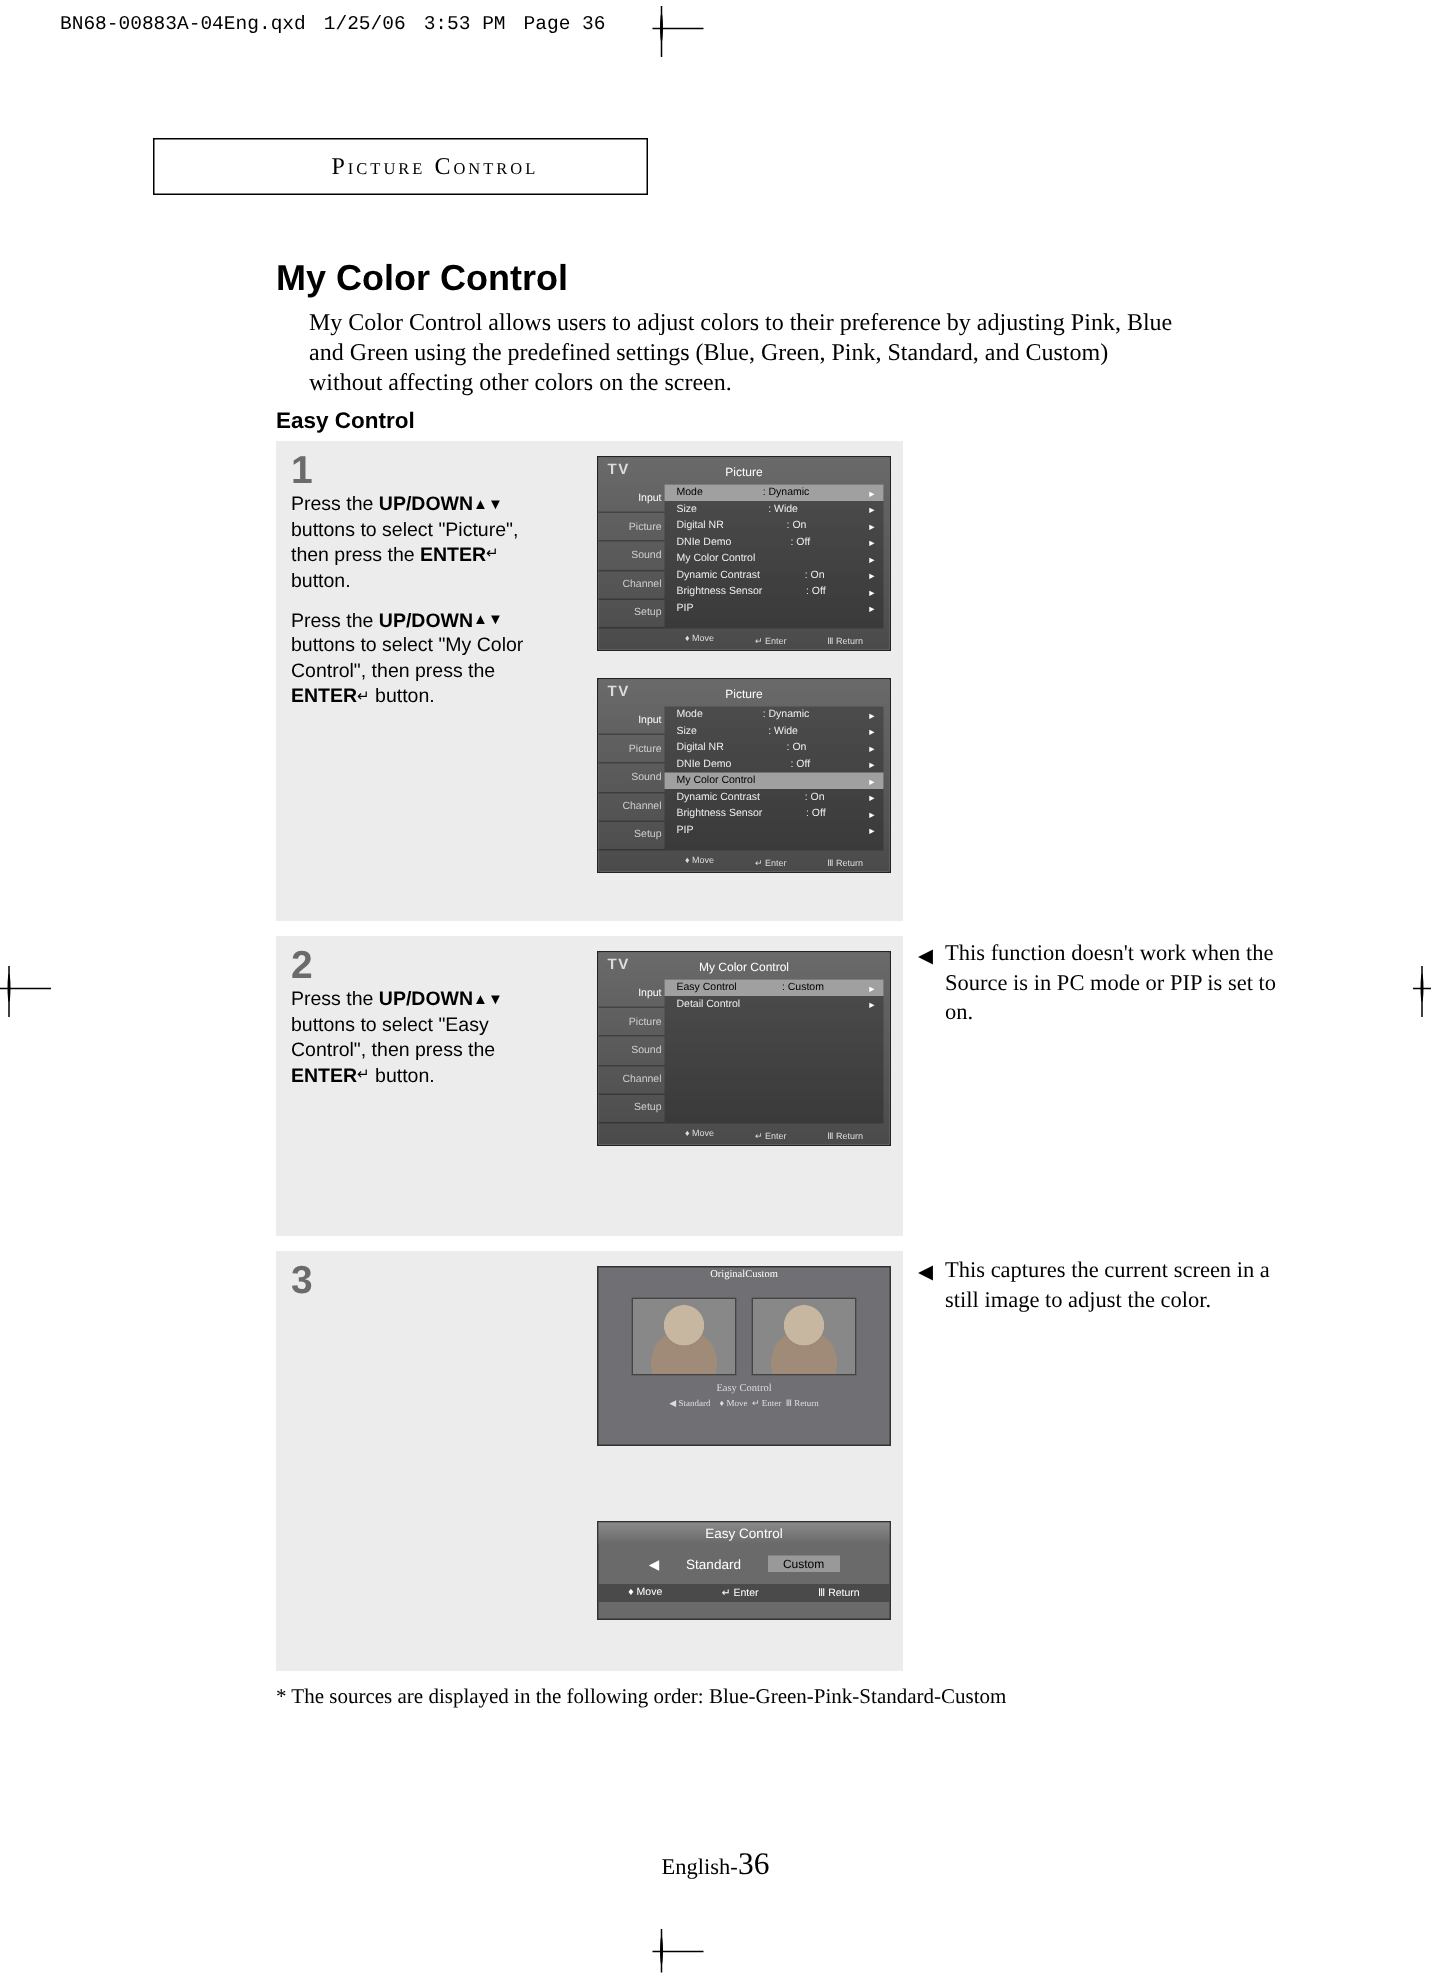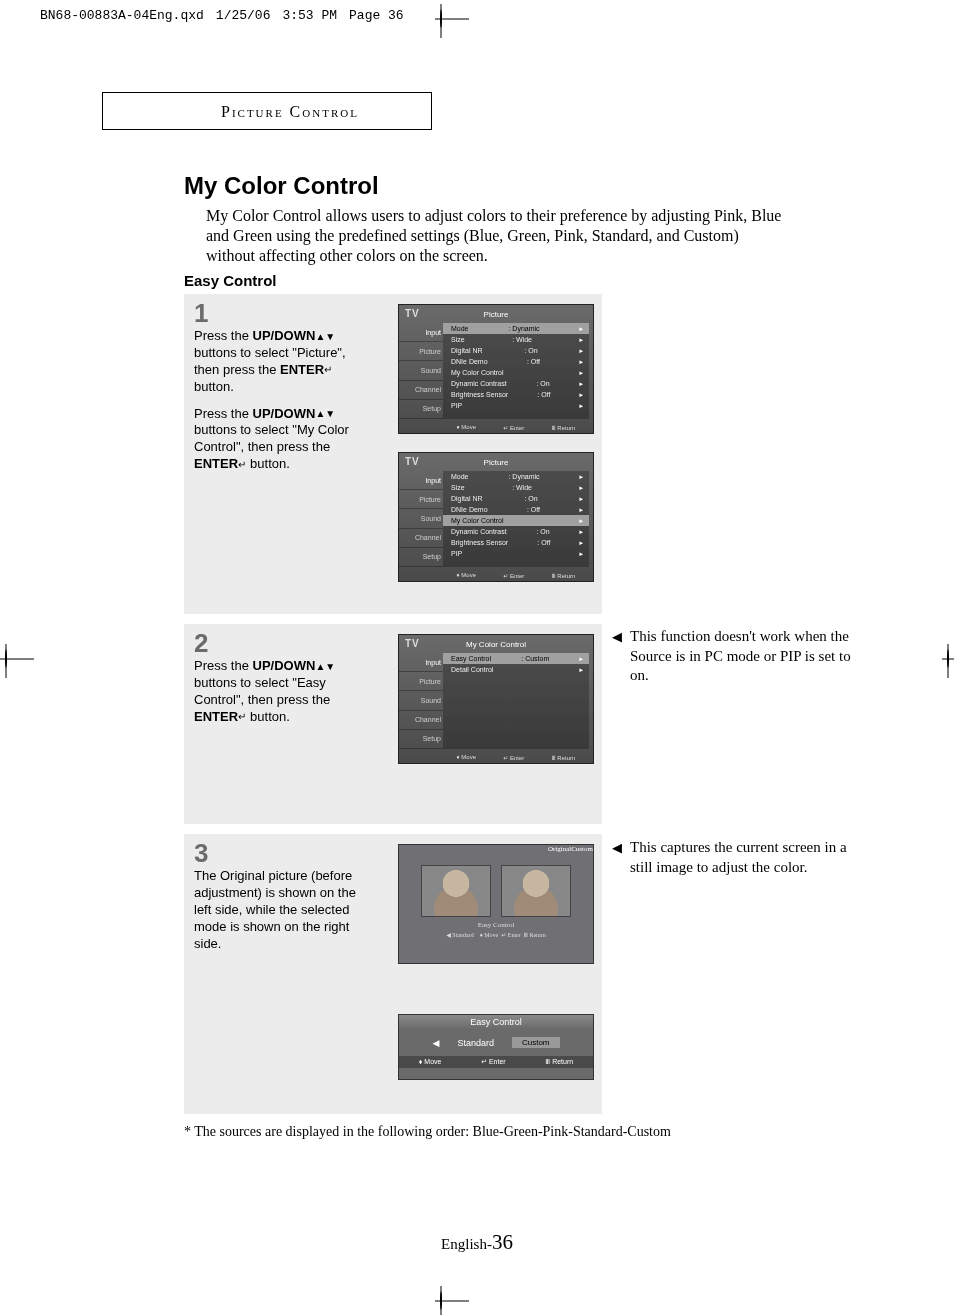--- a/index.html
+++ b/index.html
@@ -195,21 +195,21 @@
   }
   .photo-thumb .face {
     width:70px; height:52px; background:#888;
     background-image:
       radial-gradient(circle at 50% 35%, #c7b6a0 28%, transparent 29%),
       radial-gradient(circle at 50% 85%, #a08a78 40%, transparent 41%);
     border:1px solid #444;
   }
   .photo-thumb .lbl {
     font-size:7px; color:#fff; text-align:center; padding:0 0 4px;
-    display:flex; justify-content:flex-end;
+    display:flex; justify-content:center;
   }
   .photo-thumb .mid {
     font-size:7px; color:#ddd; text-align:center; padding:0 0 2px;
   }
 
   .side-note {
     position:absolute;
     left: 614px;
     width: 240px;
     font-size: 15px;
@@ -421,21 +421,20 @@
       <span>♦ <span>Move</span></span>
       <span>↵ <span>Enter</span></span>
       <span>Ⅲ <span>Return</span></span>
     </div>
   </div>
 </div>
 
 <div class="step-block step3">
   <div class="step-num">3</div>
   <div class="step-text">
-    <p>The Original picture (before adjustment) is shown on the left side, while the selected mode is shown on the right side.</p>
   </div>
 
   <div class="photo-thumb" style="top:10px; right:8px; width:196px; height:120px;">
     <div class="lbl">
         <span>Original</span>
         <span>Custom</span>
       </div>
     <div class="pair">
       <div class="face"></div>
       <div class="face"></div>

